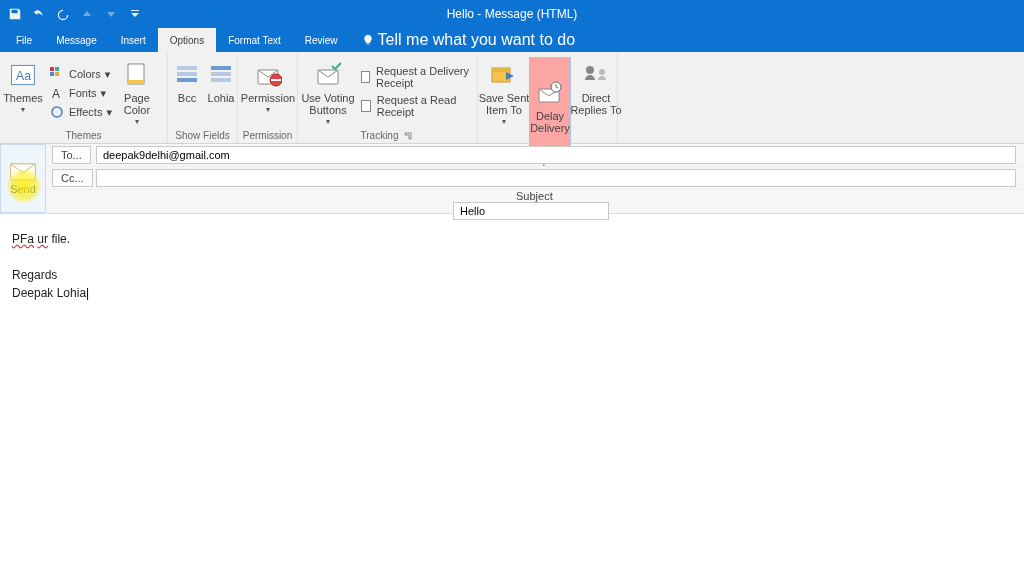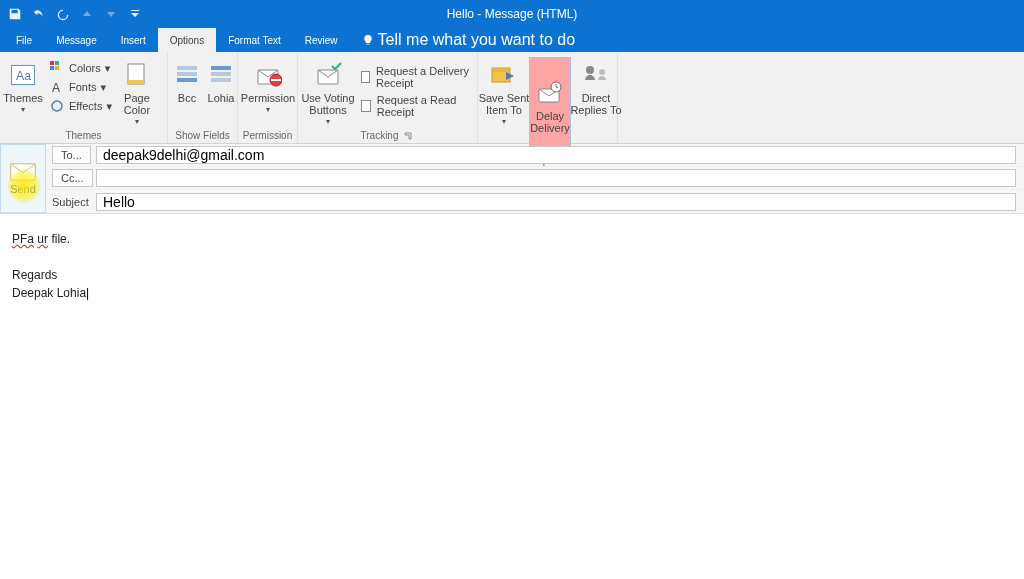--- a/index.html
+++ b/index.html
@@ -42,25 +42,25 @@
 
 
 .compose-hdr { background: #f6f6f6; border-bottom: 1px solid #ddd; display: flex; }
 .send-col { width: 46px; display: flex; flex-direction: column; align-items: center; justify-content: center; border-right: 1px solid #ddd; padding: 4px; position: relative; background: #eef5fb; border: 1px solid #c6dcee; }
 .send-btn { width: 100%; display: flex; flex-direction: column; align-items: center; gap: 2px; cursor: pointer; font-size: 11px; color: #3b5a78; }
 .send-btn .env { width: 28px; height: 18px; }
 .highlight-circle { position: absolute; top: 24px; left: 6px; width: 34px; height: 34px; border-radius: 50%; background: radial-gradient(circle, rgba(255,235,0,0.85) 0%, rgba(255,235,0,0.5) 55%, rgba(255,235,0,0) 75%); pointer-events: none; }
 
 .addr-col { flex: 1; }
 .addr-row { display: flex; align-items: center; border-bottom: 1px solid #eee; height: 23px; }
-.addr-row:last-child { border-bottom: none; }
+.addr-row:last-child { border-bottom: none; flex-direction: column; }
 .addr-label { width: 50px; padding: 0 6px; }
 .addr-btn { display: inline-block; border: 1px solid #c8c8c8; background: #fdfdfd; padding: 2px 8px; font-size: 11px; color: #444; cursor: pointer; white-space: nowrap; }
 .addr-field { flex: 1; margin-right: 8px; }
-.addr-input { width: 100%; border: 1px solid #c8c8c8; padding: 2px 6px; font-size: 14px; height: 18px; background: #fff; }
+.addr-input { width: 100%; border: 1px solid #c8c8c8; padding: 2px 6px; font-size: 11px; height: 18px; background: #fff; }
 .subj-label { width: 50px; padding: 0 6px; font-size: 11px; color: #444; }
 
 
 .msg-body { padding: 18px 12px; font-size: 12px; color: #222; }
 .msg-body p { margin-bottom: 4px; }
 .redline { text-decoration: underline; text-decoration-color: #d33; text-decoration-style: wavy; }
 .cursor-i::after { content: "|"; color: #000; animation: blink 1s steps(1) infinite; }
 @keyframes blink { 50% { opacity: 0; } }
 </style>
 </head>
@@ -124,21 +124,21 @@
       <div class="big-btn" style="width:40px">
         <div class="ico">
           <svg width="28" height="28" viewBox="0 0 32 32">
               <rect x="3" y="5" width="26" height="22" fill="#fff" stroke="#4a7db5"></rect>
               <text x="8" y="22" font-size="14" font-family="serif" fill="#4a7db5">Aa</text>
             </svg>
         </div>
         <div class="lbl">Themes</div>
         <div class="dd">▾</div>
       </div>
-      <div class="mini-rows" style="margin-top:2px">
+      <div class="mini-rows" style="margin-top:8px">
         <div class="mini-row">
           <span class="mi">
               <svg width="14" height="14">
                 <rect width="4" height="4" fill="#d34"></rect>
                 <rect x="5" width="4" height="4" fill="#4a8"></rect>
                 <rect y="5" width="4" height="4" fill="#48d"></rect>
                 <rect x="5" y="5" width="4" height="4" fill="#da4"></rect>
               </svg>
             </span>
           <span>Colors</span>

